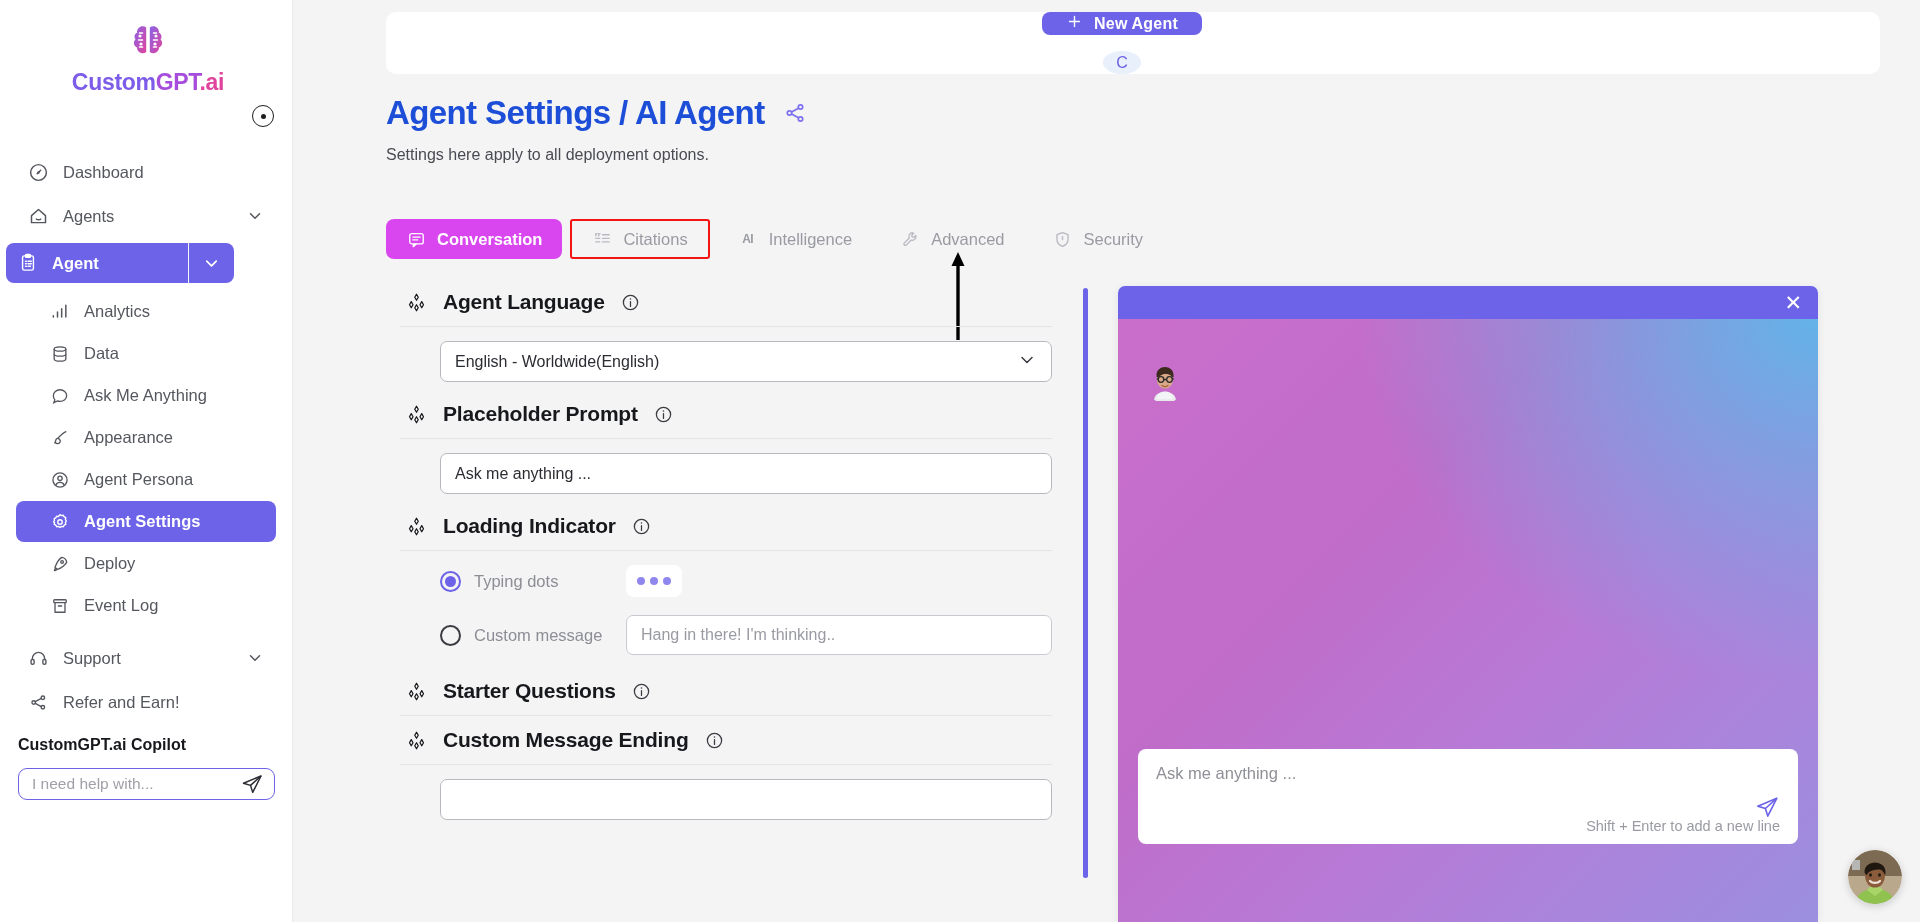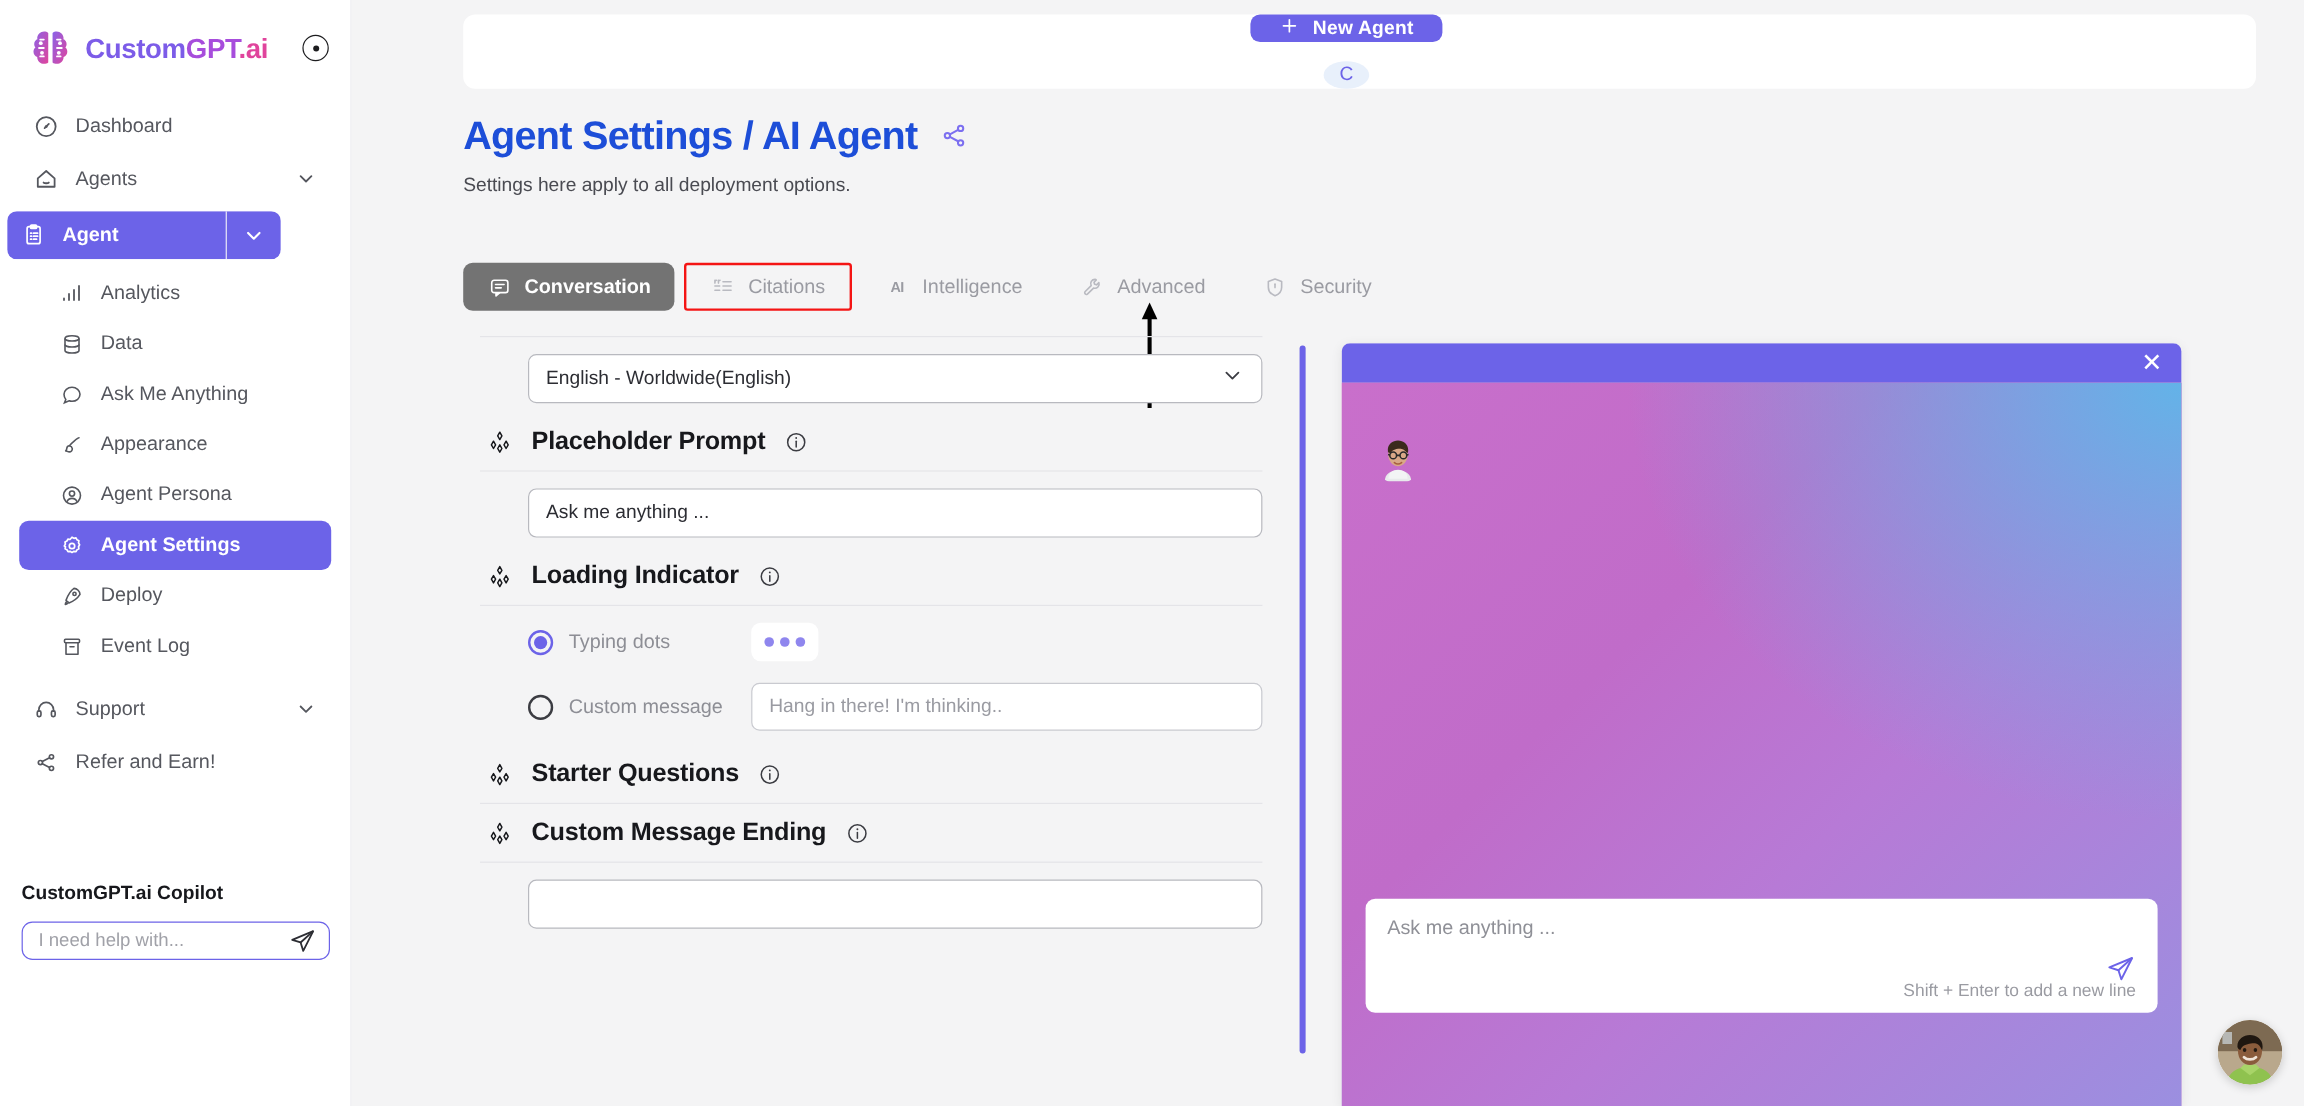--- a/index.html
+++ b/index.html
@@ -13,20 +13,21 @@
 
   
   .sidebar {
     width: 293px; height: 922px; background: #ffffff;
     border-right: 1px solid #e9e9ee;
     position: relative; flex: 0 0 293px;
   }
   .brand-row {
     display: flex; align-items: center; gap: 9px;
     padding: 20px 18px 14px 22px;
+    flex-direction: column;
   }
   .brand-logo { width: 40px; height: 40px; flex: 0 0 40px; }
   .brand-name { font-size: 23px; font-weight: 700; letter-spacing: -0.3px; }
   .brand-name .g1 { color: #7c5ce8; }
   .brand-name .g2 { color: #a74ddc; }
   .brand-name .g3 { color: #e0449c; }
   .collapse-btn {
     margin-left: auto; width: 22px; height: 22px; border-radius: 50%;
     border: 1.6px solid #1d1d1f; display: flex; align-items: center;
     justify-content: center; cursor: pointer; background: none;
@@ -108,21 +109,21 @@
   .share-icon { width: 24px; height: 24px; cursor: pointer; }
   .page-sub { font-size: 16px; color: #4a4b52; margin-top: 14px; }
 
   .tabs { position: absolute; left: 93px; top: 219px; display: flex; align-items: center; gap: 8px; }
   .tab {
     display: flex; align-items: center; gap: 11px; height: 40px;
     padding: 0 20px; border-radius: 8px; font-size: 16.5px;
     color: #9a9ba2; cursor: pointer; white-space: nowrap;
   }
   .tab .ico { width: 20px; height: 20px; flex: 0 0 20px; display: flex; align-items: center; justify-content: center; }
-  .tab.active { background: #737373; color: #fff; font-weight: 700; }
+  .tab.active { background: #d946ef; color: #fff; font-weight: 700; }
   .tab.highlighted { border: 2.5px solid #f41414; border-radius: 3px; }
   .tab .ai-glyph { font-size: 12px; font-weight: 700; letter-spacing: -0.5px; }
 
   .annot-arrow { position: absolute; left: 657px; top: 250px; width: 16px; height: 90px; pointer-events: none; }
 
   
   .form-col {
     position: absolute; left: 93px; top: 280px; width: 680px;
     height: 642px; overflow: hidden;
   }
@@ -513,20 +514,34 @@
     <span class="annot-arrow">
       <svg viewBox="0 0 16 90" width="16" height="90">
           <path d="M8 90 L8 14" stroke="#000" stroke-width="3.4"></path>
           <path d="M8 2 L1.5 16 L14.5 16 Z" fill="#000"></path>
         </svg>
     </span>
 
     <div class="form-col">
 
       <div class="section">
+        <div class="section-head">
+          <span class="spark"><svg viewBox="0 0 24 24" width="21" height="21" fill="none" stroke="#17181c" stroke-width="1.4" stroke-linejoin="round">
+                <path d="M12 2.5l2 3.5-2 3.5-2-3.5z"></path>
+                <path d="M6 11l2 3.5-2 3.5-2-3.5z"></path>
+                <path d="M18 11l2 3.5-2 3.5-2-3.5z"></path>
+                <path d="M12 14.5l2 3.5-2 3.5-2-3.5z"></path>
+              </svg></span>
+          <span class="section-title">Agent Language</span>
+          <span class="info-icon"><svg viewBox="0 0 24 24" width="19" height="19" fill="none" stroke="#3b3c42" stroke-width="1.6">
+                <circle cx="12" cy="12" r="9"></circle>
+                <path d="M12 11v6" stroke-linecap="round"></path>
+                <circle cx="12" cy="7.6" r="1" fill="#3b3c42" stroke="none"></circle>
+              </svg></span>
+        </div>
         <div class="divider"></div>
         <div class="section-body">
           <div class="select-box">
             <span class="val">English - Worldwide(English)</span>
             <span><svg viewBox="0 0 24 24" width="20" height="20" fill="none" stroke="#3b3c42" stroke-width="1.8" stroke-linecap="round" stroke-linejoin="round">
                   <path d="M6 9l6 6 6-6"></path>
                 </svg></span>
           </div>
         </div>
       </div>

